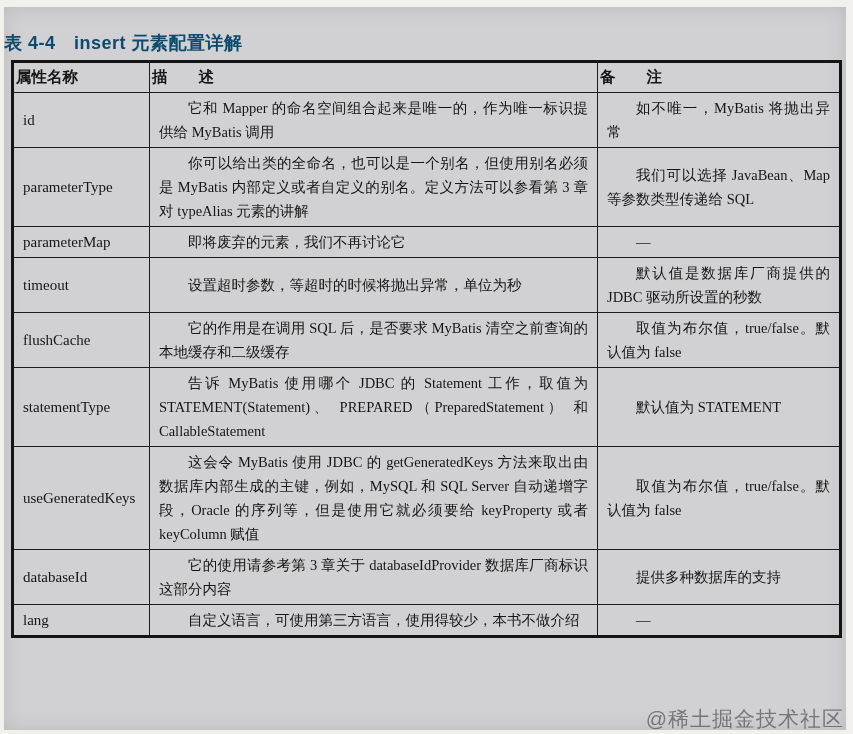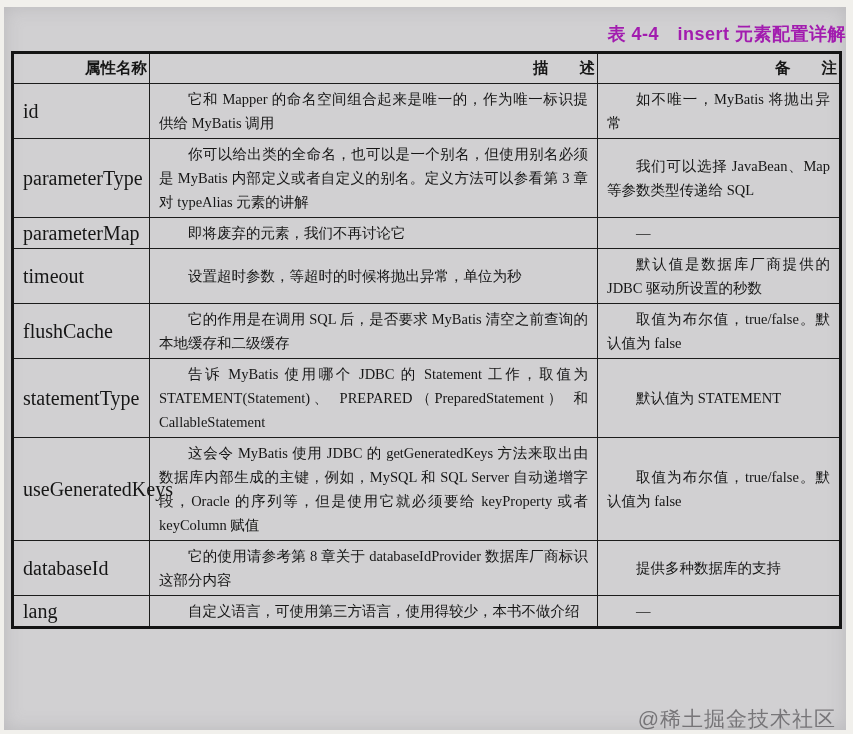--- a/index.html
+++ b/index.html
@@ -12,26 +12,26 @@
     font-family: "Liberation Serif", "DejaVu Serif", serif;
   }
   .paper {
     position: absolute;
     left: 4px; top: 7px;
     width: 842px; height: 723px;
     background: #d1d0d2;
     box-shadow: inset 0 0 18px rgba(120,118,122,0.25);
   }
   .title {
-    text-align: right;
+    text-align: left;
     font-family: "Liberation Sans", "DejaVu Sans", sans-serif;
     font-weight: bold;
     font-size: 18px;
-    color: #a21caf;
-    padding-top: 15px;
+    color: #0c4a6e;
+    padding-top: 24px;
     letter-spacing: 0.5px;
   }
   table.cfg {
     border-collapse: collapse;
     table-layout: fixed;
     width: 828px;
     margin-left: 7px;
     margin-top: 5px;
     background: transparent;
     border: 3px solid #141414;
@@ -42,38 +42,38 @@
   th, td {
     border: 1.6px solid #1c1c1c;
     color: #161616;
     vertical-align: middle;
   }
   th {
     font-family: "Liberation Sans", "DejaVu Sans", sans-serif;
     font-size: 15.5px;
     font-weight: bold;
     padding: 4px 2px;
-    text-align: right;
+    text-align: left;
   }
   td {
     font-size: 14.5px;
     line-height: 24px;
     padding: 3px 9px;
   }
   td.cell-name {
     text-align: left;
-    font-size: 20px;
+    font-size: 15px;
   }
   td.cell-desc, td.cell-note {
     text-align: justify;
     text-indent: 2em;
   }
   .watermark {
     position: absolute;
-    right: 17px; bottom: 1px;
+    right: 9px; bottom: 1px;
     font-family: "Liberation Sans", "DejaVu Sans", sans-serif;
     font-size: 21px;
     color: rgba(48,46,50,0.55);
     letter-spacing: 1px;
     pointer-events: none;
   }
 </style>
 </head>
 <body>
 
@@ -124,21 +124,21 @@
     <td class="cell-desc">告诉 MyBatis 使用哪个 JDBC 的 Statement 工作，取值为 STATEMENT(Statement)、 PREPARED（PreparedStatement） 和 CallableStatement</td>
     <td class="cell-note">默认值为 STATEMENT</td>
   </tr>
         <tr>
     <td class="cell-name">useGeneratedKeys</td>
     <td class="cell-desc">这会令 MyBatis 使用 JDBC 的 getGeneratedKeys 方法来取出由数据库内部生成的主键，例如，MySQL 和 SQL Server 自动递增字段，Oracle 的序列等，但是使用它就必须要给 keyProperty 或者 keyColumn 赋值</td>
     <td class="cell-note">取值为布尔值，true/false。默认值为 false</td>
   </tr>
         <tr>
     <td class="cell-name">databaseId</td>
-    <td class="cell-desc">它的使用请参考第 8 章关于 databaseIdProvider 数据库厂商标识这部分内容</td>
+    <td class="cell-desc">它的使用请参考第 3 章关于 databaseIdProvider 数据库厂商标识这部分内容</td>
     <td class="cell-note">提供多种数据库的支持</td>
   </tr>
         <tr>
     <td class="cell-name">lang</td>
     <td class="cell-desc">自定义语言，可使用第三方语言，使用得较少，本书不做介绍</td>
     <td class="cell-note">—</td>
   </tr>
       </tbody>
   </table>
 </div>

